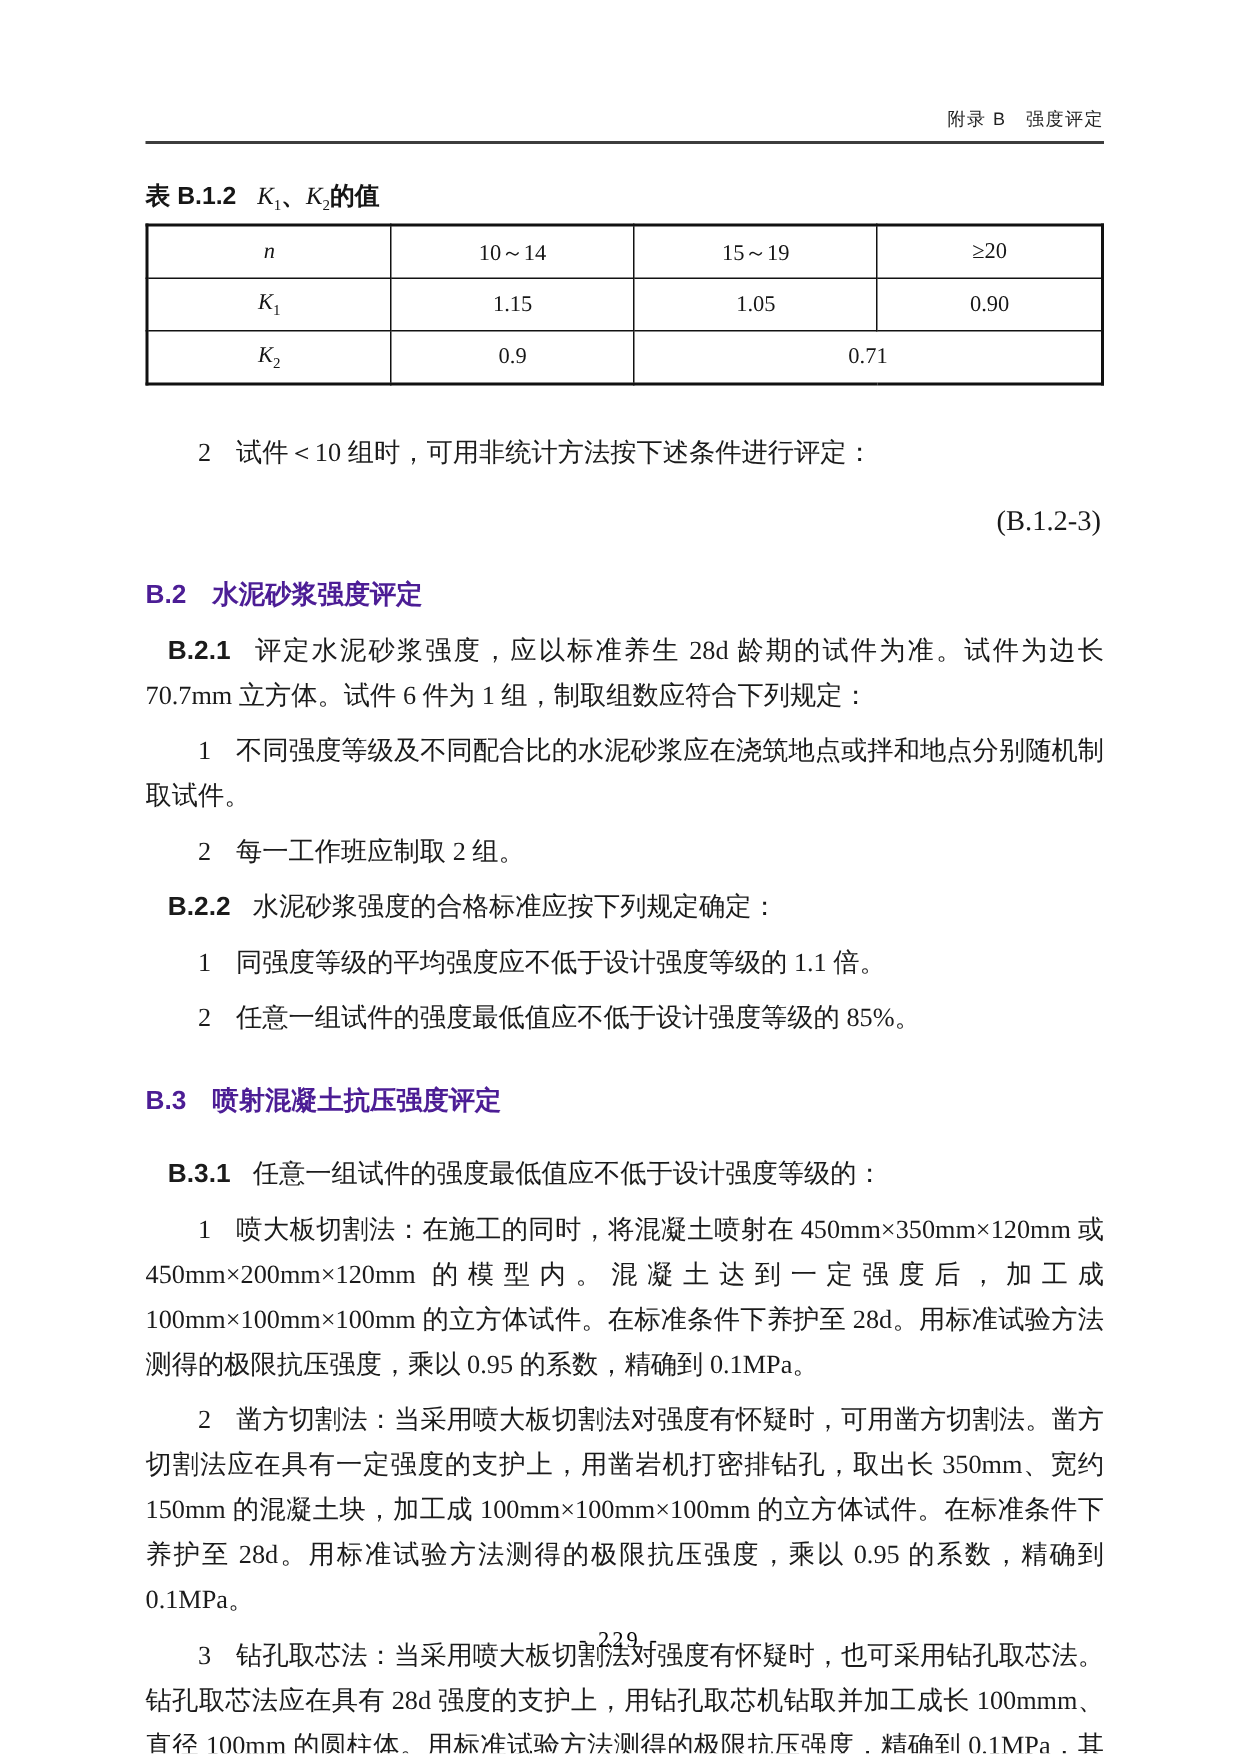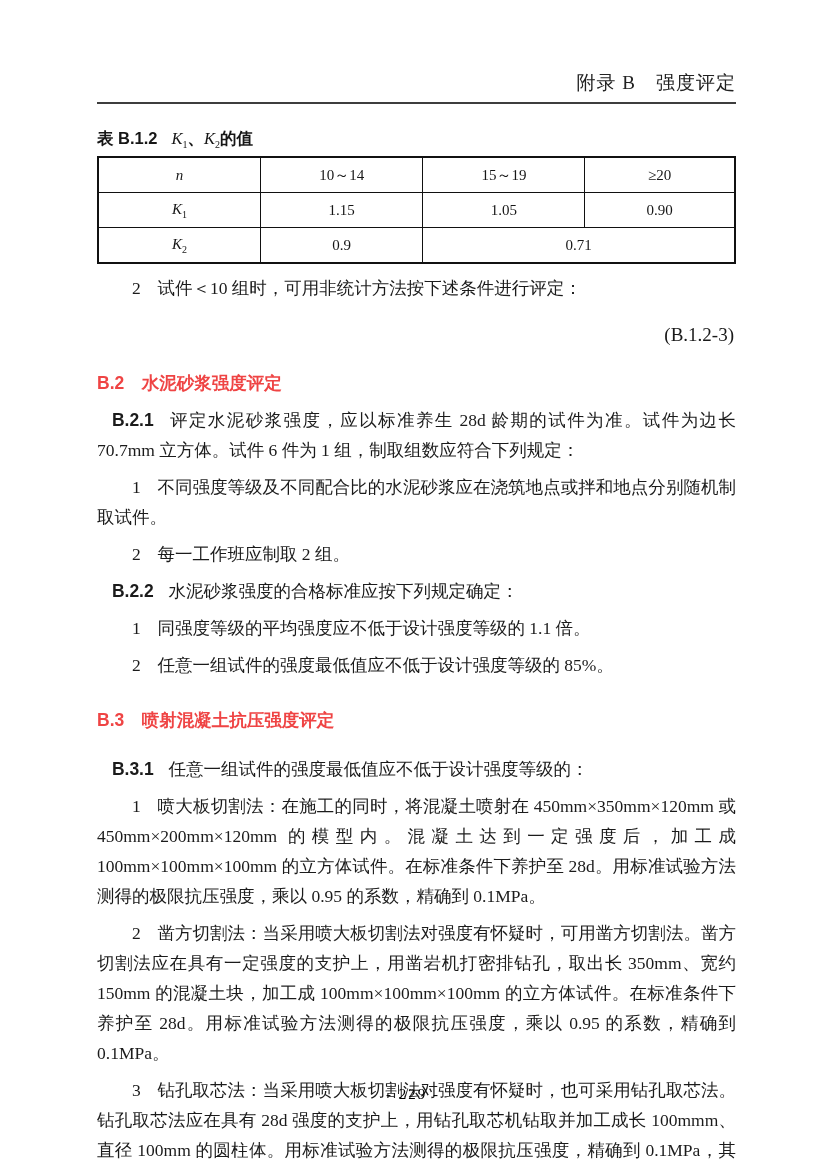--- a/index.html
+++ b/index.html
@@ -16,22 +16,22 @@
     color: #1f1f1f;
   }
   
   .page-header {
     padding-top: 70px;
     padding-bottom: 6px;
     border-bottom: 2px solid #3d3d3d;
     text-align: right;
   }
   .page-header .hdr-text {
-    font-family: Liberation Serif, serif;
-    font-size: 19px;
+    font-family: Liberation Sans, sans-serif;
+    font-size: 12px;
     letter-spacing: 1px;
     color: #222;
   }
   
   .tbl-caption {
     margin-top: 24px;
     text-align: left;
     font-size: 16.5px;
     color: #161616;
   }
@@ -99,21 +99,21 @@
     position: absolute;
     right: 2px;
     top: 1px;
     font-size: 19px;
   }
   
   .h2 {
     font-family: "Liberation Sans", "DejaVu Sans", sans-serif;
     font-weight: bold;
     font-size: 17.5px;
-    color: #ef4444;
+    color: #4c1d95;
     margin: 18px 0 10px 0;
   }
   .h2.b3 { margin: 28px 0 22px 0; }
   
   .page-footer {
     position: absolute;
     left: 0; right: 0;
     top: 1086px;
     text-align: center;
     font-size: 15px;
@@ -149,21 +149,21 @@
       <td class="c4">0.90</td>
     </tr>
     <tr>
       <td class="c1"><i>K</i><sub>2</sub></td>
       <td class="c2">0.9</td>
       <td colspan="2">0.71</td>
     </tr>
   </tbody>
     </table>
 
-  <p class="para item" style="margin-top:9px;">
+  <p class="para item" style="margin-top:29px;">
     <span class="item-num">2</span><span>试件＜10 组时，可用非统计方法按下述条件进行评定：</span>
   </p>
 
   <div class="formula">
     <span class="eq-no">(B.1.2-3)</span>
   </div>
 
 
   <div class="h2">B.2　水泥砂浆强度评定</div>
 

